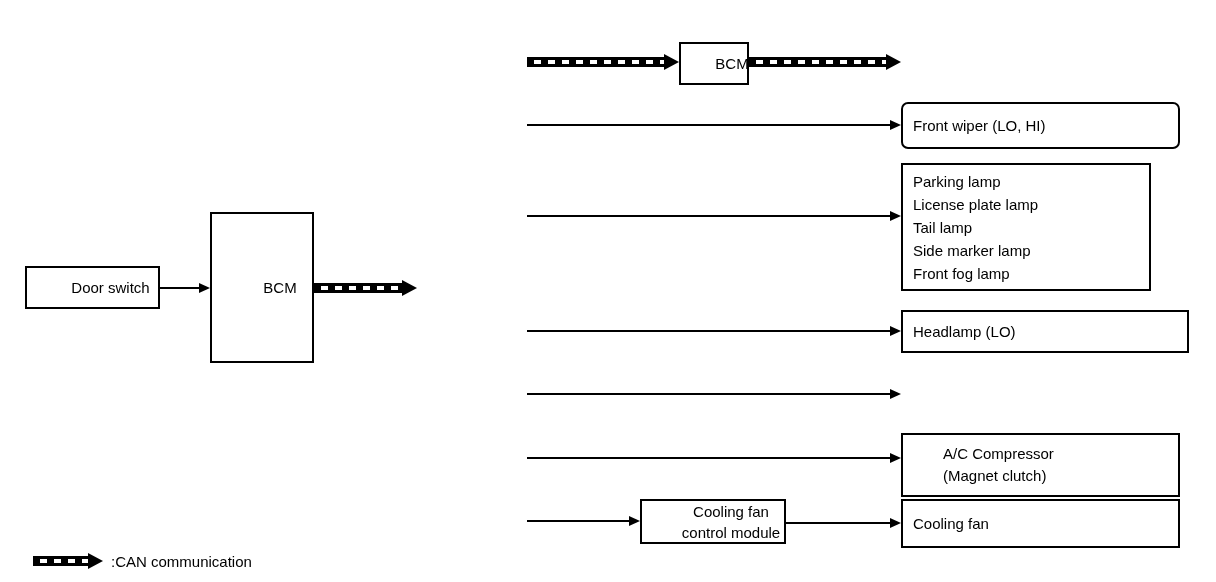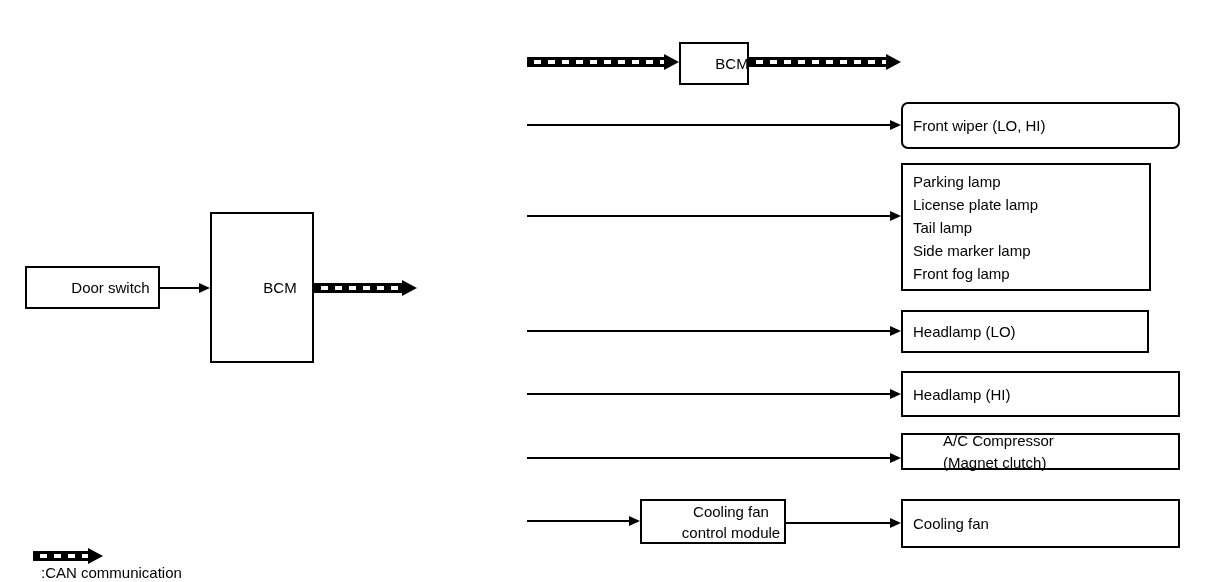--- a/index.html
+++ b/index.html
@@ -67,22 +67,22 @@
     border-left: 15px solid #000000;
     border-top: 8px solid transparent;
     border-bottom: 8px solid transparent;
     margin-left: -1px;
   }
   .legend {
     position: absolute;
     left: 33px;
     top: 548px;
     display: flex;
+    align-items: center;
     height: 26px;
-    flex-direction: column;
   }
   .legend .can-sample {
     position: relative;
     display: flex;
     align-items: center;
     width: 70px;
     height: 18px;
   }
   .legend .label {
     margin-left: 8px;
@@ -106,25 +106,24 @@
 
 
   <div class="box leftpad" style="left:901px; top:102px; width:279px; height:47px;border-radius:7px;">Front wiper (LO, HI)</div>
 
   <div class="box leftpad" style="left:901px; top:163px; width:250px; height:128px; line-height:23px;">Parking lamp
 License plate lamp
 Tail lamp
 Side marker lamp
 Front fog lamp</div>
 
-  <div class="box leftpad" style="left:901px; top:310px; width:248px; height:43px;">Headlamp (LO)</div>
+  <div class="box leftpad" style="left:901px; top:310px; width:288px; height:43px;">Headlamp (LO)</div>
 
-  <div class="box leftpad" style="left:901px; top:371px; width:279px; height:46px;">Headlamp (HI)</div>
 
-  <div class="box leftpad" style="left:901px; top:433px; width:279px; height:37px; line-height:22px;padding-left:40px;">A/C Compressor
+  <div class="box leftpad" style="left:901px; top:433px; width:279px; height:64px; line-height:22px;padding-left:40px;">A/C Compressor
 (Magnet clutch)</div>
 
   <div class="box leftpad" style="left:901px; top:499px; width:279px; height:49px;">Cooling fan</div>
 
   <div class="arrow" style="left:160px; top:282px; width:50px;">
     <div class="shaft"></div>
     <div class="head"></div>
   </div>
 
   <div class="arrow" style="left:527px; top:119px; width:374px;">

